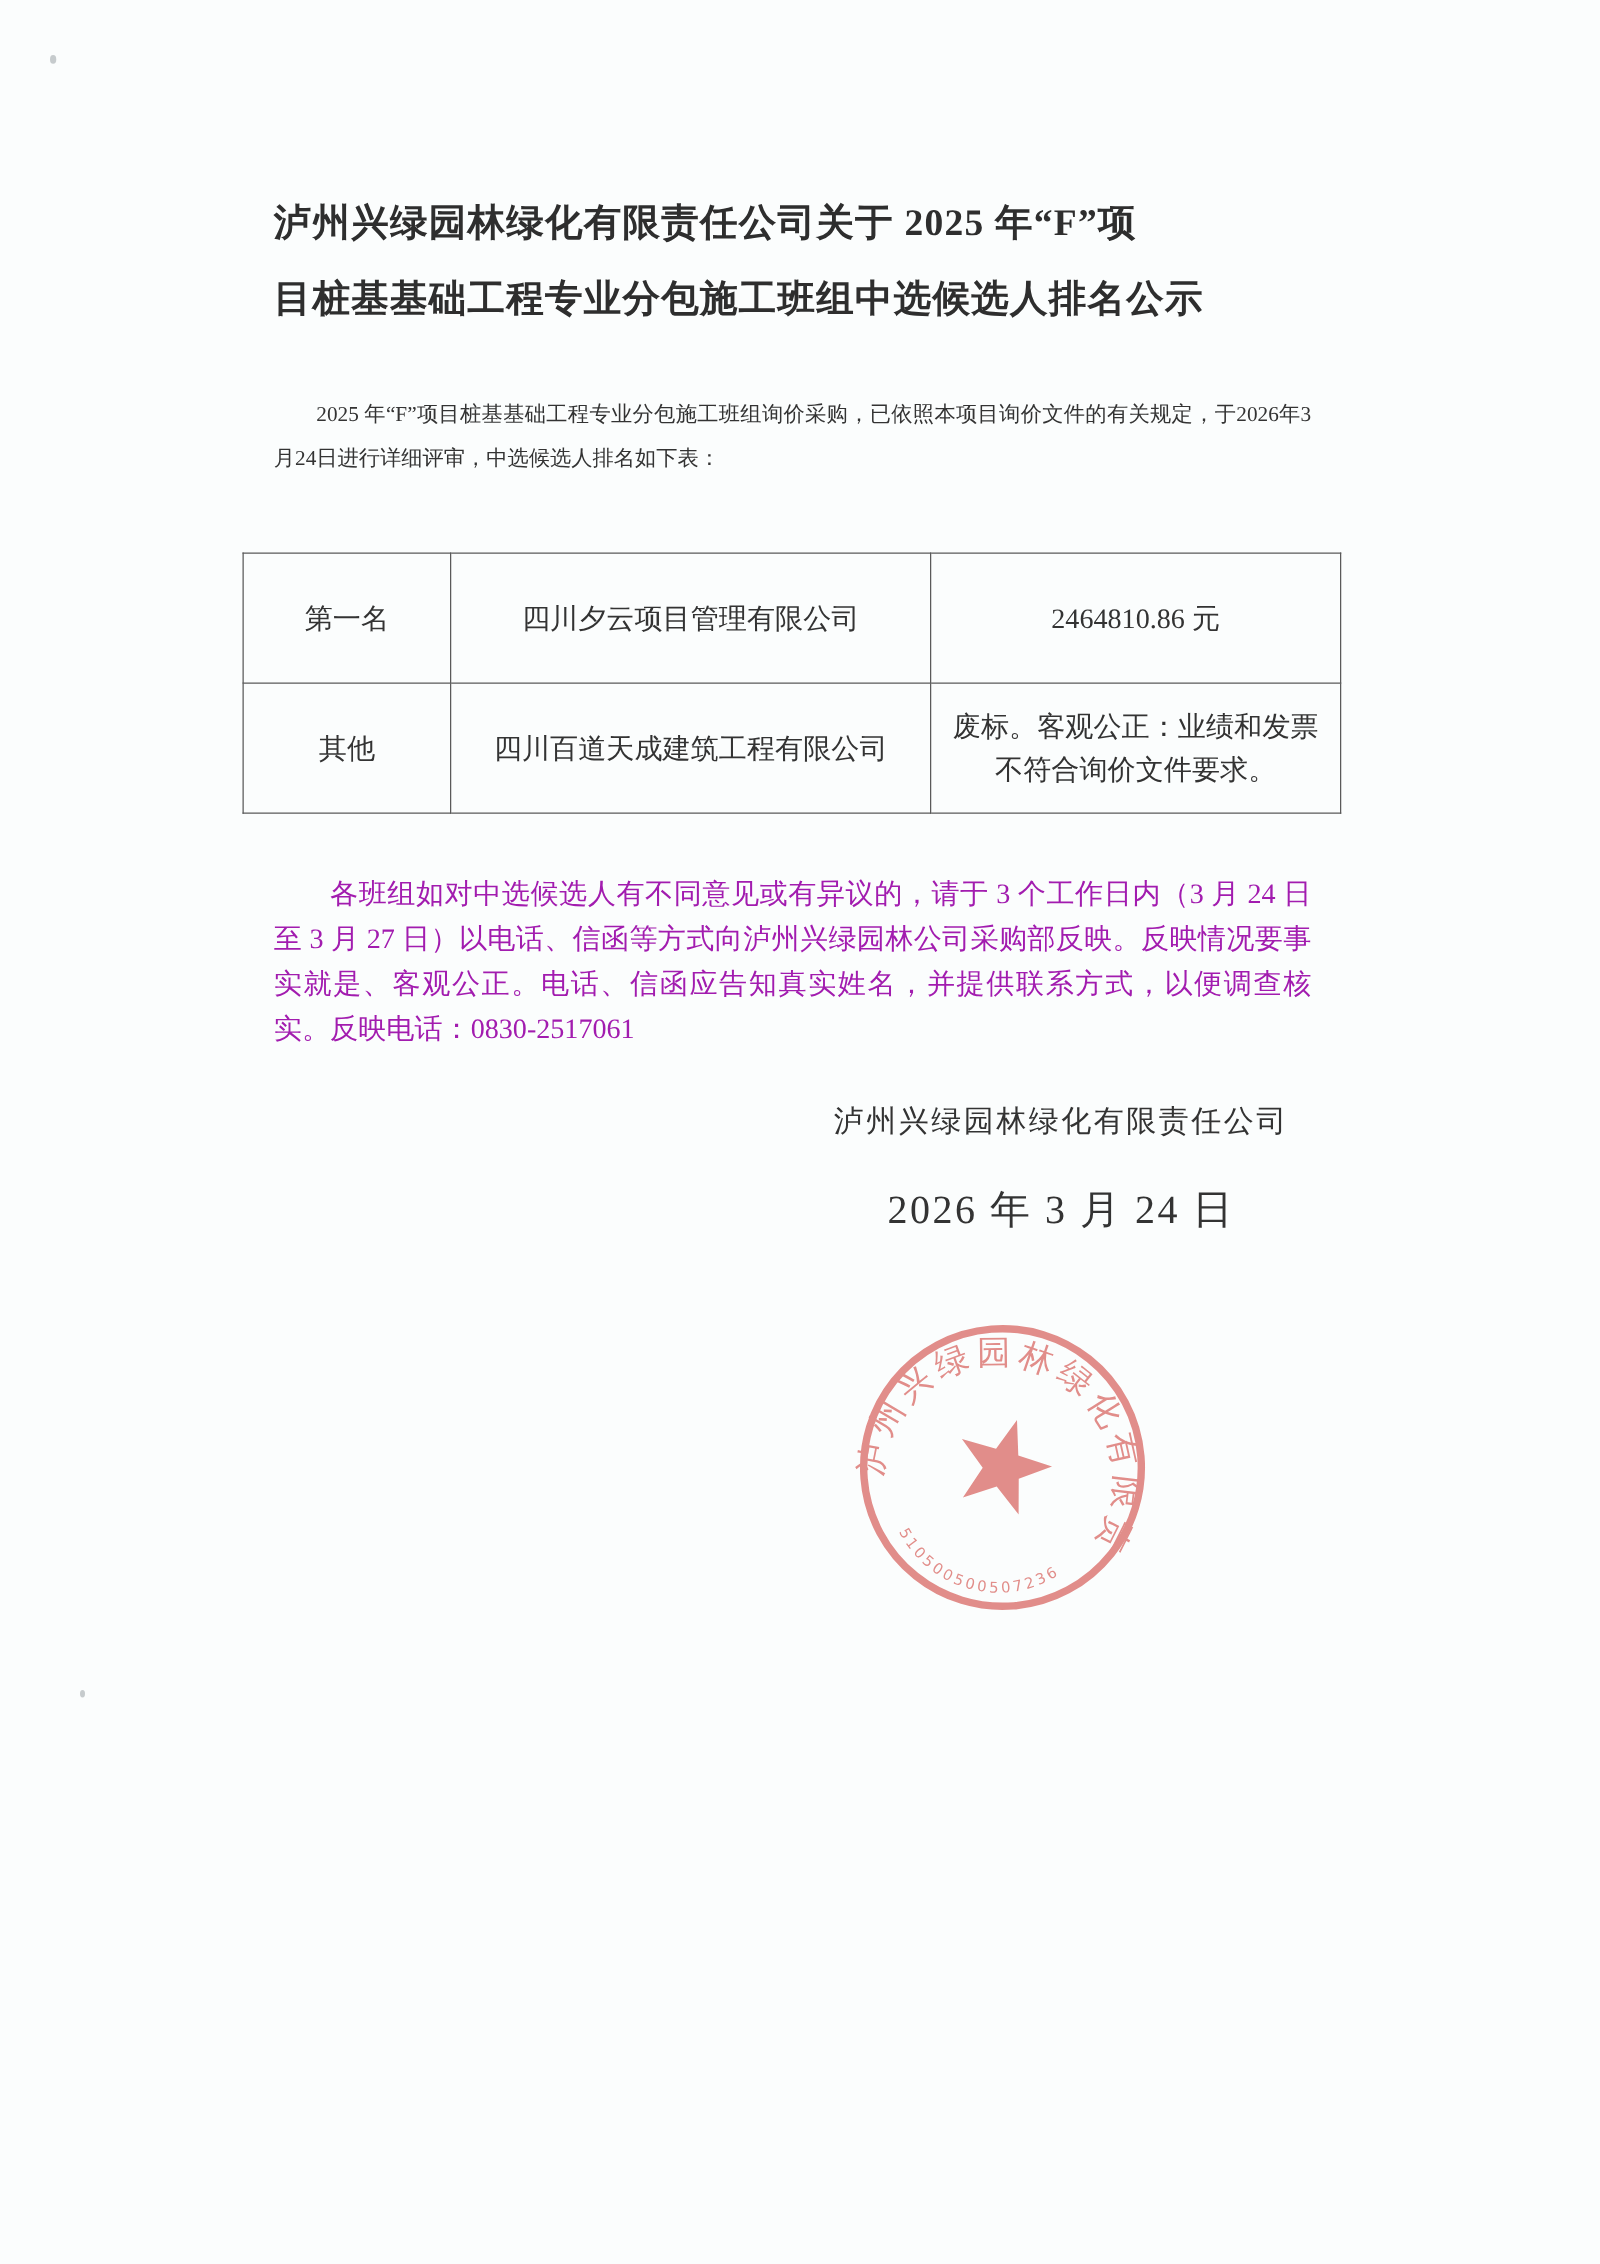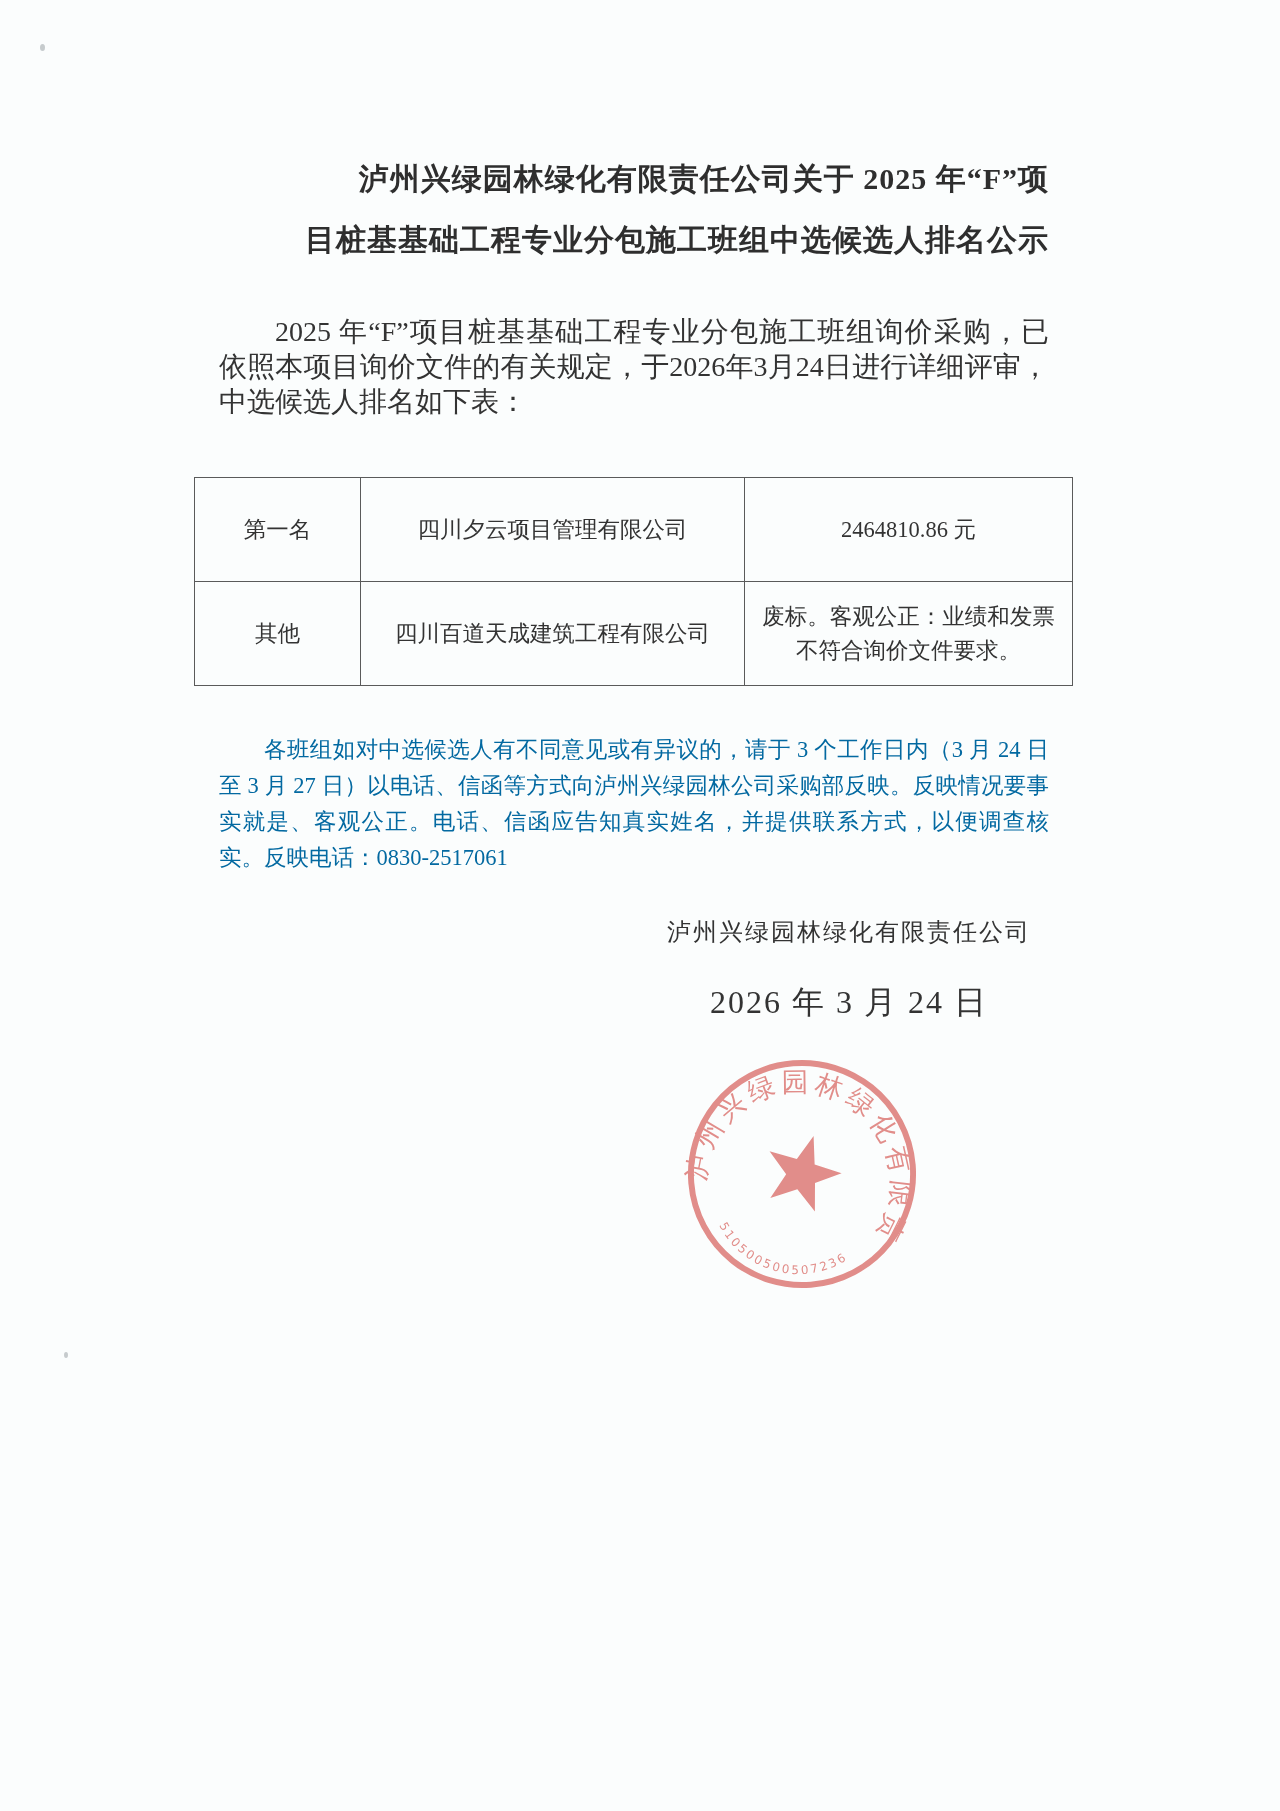--- a/index.html
+++ b/index.html
@@ -12,30 +12,30 @@
     overflow:hidden;
   }
   .page{
     position:relative;
     width:830px;
     margin:0 auto;
     padding-top:148px;
     left:-6px;
   }
   .title{
-    text-align:right;
+    text-align:left;
     font-size:30px;
     font-weight:bold;
     color:#2e2e2e;
     line-height:61px;
     letter-spacing:1px;
   }
   .intro{
     margin-top:44px;
-    font-size:28px;
+    font-size:17px;
     line-height:35px;
     text-align:justify;
     text-indent:2em;
     color:#333;
   }
   table.rank{
     border-collapse:collapse;
     margin-top:58px;
     margin-left:-25px;
     width:878px;
@@ -55,21 +55,21 @@
   col.c2{width:384px;}
   col.c3{width:328px;}
   tr.hdr td{height:95px;}
   tr.row{height:104px;}
   .notice{
     margin-top:46px;
     font-size:22.5px;
     line-height:36px;
     text-align:justify;
     text-indent:2em;
-    color:#0369a1;
+    color:#a21caf;
   }
   .sig{
     margin-top:40px;
     text-align:right;
     padding-right:18px;
   }
   .sig-inner{
     display:inline-block;
     text-align:center;
   }

